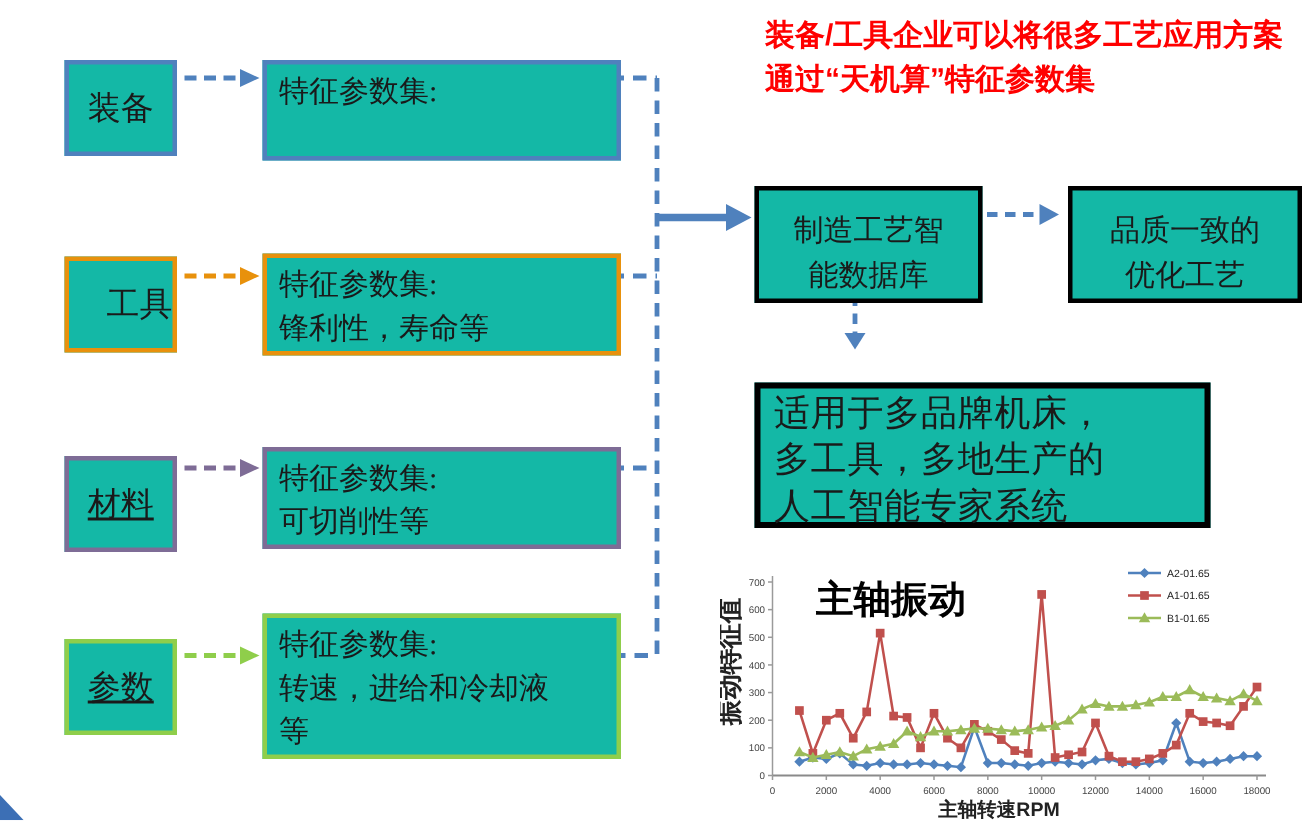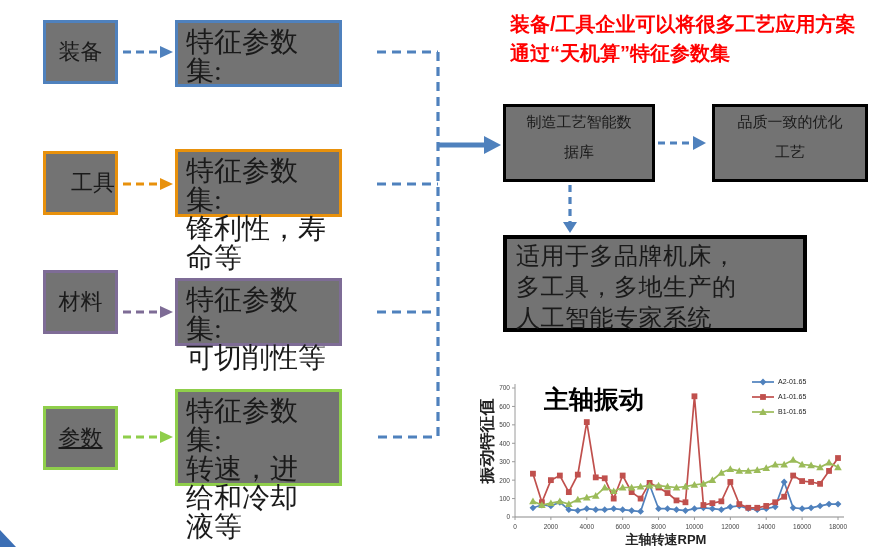--- a/index.html
+++ b/index.html
@@ -1,33 +1,33 @@
 <!DOCTYPE html>
 <html><head>
 <meta charset="utf-8">
 <style>
   html,body{margin:0;padding:0;background:#ffffff;}
   .canvas{position:relative;width:876px;height:547px;background:#fff;overflow:hidden;
           font-family:"Liberation Sans",sans-serif;}
   .overlay{position:absolute;left:0;top:0;width:876px;height:547px;pointer-events:none;}
-  .box{position:absolute;box-sizing:border-box;background:#737373;
-       font-family:"Liberation Serif","DejaVu Serif",serif;color:#1a1a1a;}
+  .box{position:absolute;box-sizing:border-box;background:#14b8a6;
+       font-family:"Liberation Serif","DejaVu Serif",serif;color:#1a1a1a;margin-top:20px;}
   .src{width:75px;height:64px;left:43px;border:3px solid;display:flex;
        align-items:center;justify-content:center;font-size:22px;}
-  .feat{left:175px;width:167px;border:3px solid;padding:4px 8px;font-size:28px;line-height:29px;}
+  .feat{left:175px;width:239px;border:3px solid;padding:4px 8px;font-size:20px;line-height:29px;}
   .src-r1{top:20px;border-color:#4F81BD;}
   .src-r2{top:151px;border-color:#E8910C;justify-content:flex-end;}
-  .src-r3{top:270px;border-color:#7E6C96;}
+  .src-r3{top:284px;border-color:#7E6C96;text-decoration:underline;}
   .src-r4{top:406px;border-color:#8FCE4B;text-decoration:underline;}
   .feat-r1{top:20px;height:67px;border-color:#4F81BD;}
   .feat-r2{top:149px;height:68px;border-color:#E8910C;}
   .feat-r3{top:278px;height:68px;border-color:#7E6C96;}
   .feat-r4{top:389px;height:97px;border-color:#8FCE4B;padding-right:28px;}
-  .blackbox{border:3.5px solid #000;display:flex;align-items:flex-start;justify-content:center;
-            text-align:center;font-size:15px;line-height:30px;}
+  .blackbox{border:3.5px solid #000;display:flex;align-items:flex-end;justify-content:center;
+            text-align:center;font-size:20px;line-height:30px;}
   .db-box{left:503px;top:104px;width:152px;height:78px;}
   .db-box .inner,.q-box .inner{width:116px;}
   .q-box{left:712px;top:104px;width:156px;height:78px;}
   .expert-box{left:503px;top:235px;width:304px;height:97px;border:4px solid #000;
               font-size:24px;line-height:31px;padding:2px 60px 0 9px;letter-spacing:0.5px;}
   .rednote{position:absolute;left:510px;top:10px;width:356px;color:#FF0000;
            font-size:20px;line-height:29px;font-weight:bold;
            font-family:"Liberation Sans",sans-serif;}
   .chart-wrap{position:absolute;left:480px;top:366px;width:396px;height:190px;}
   .corner-shape{position:absolute;left:0;top:530px;width:16px;height:17px;background:#3C6FB5;

